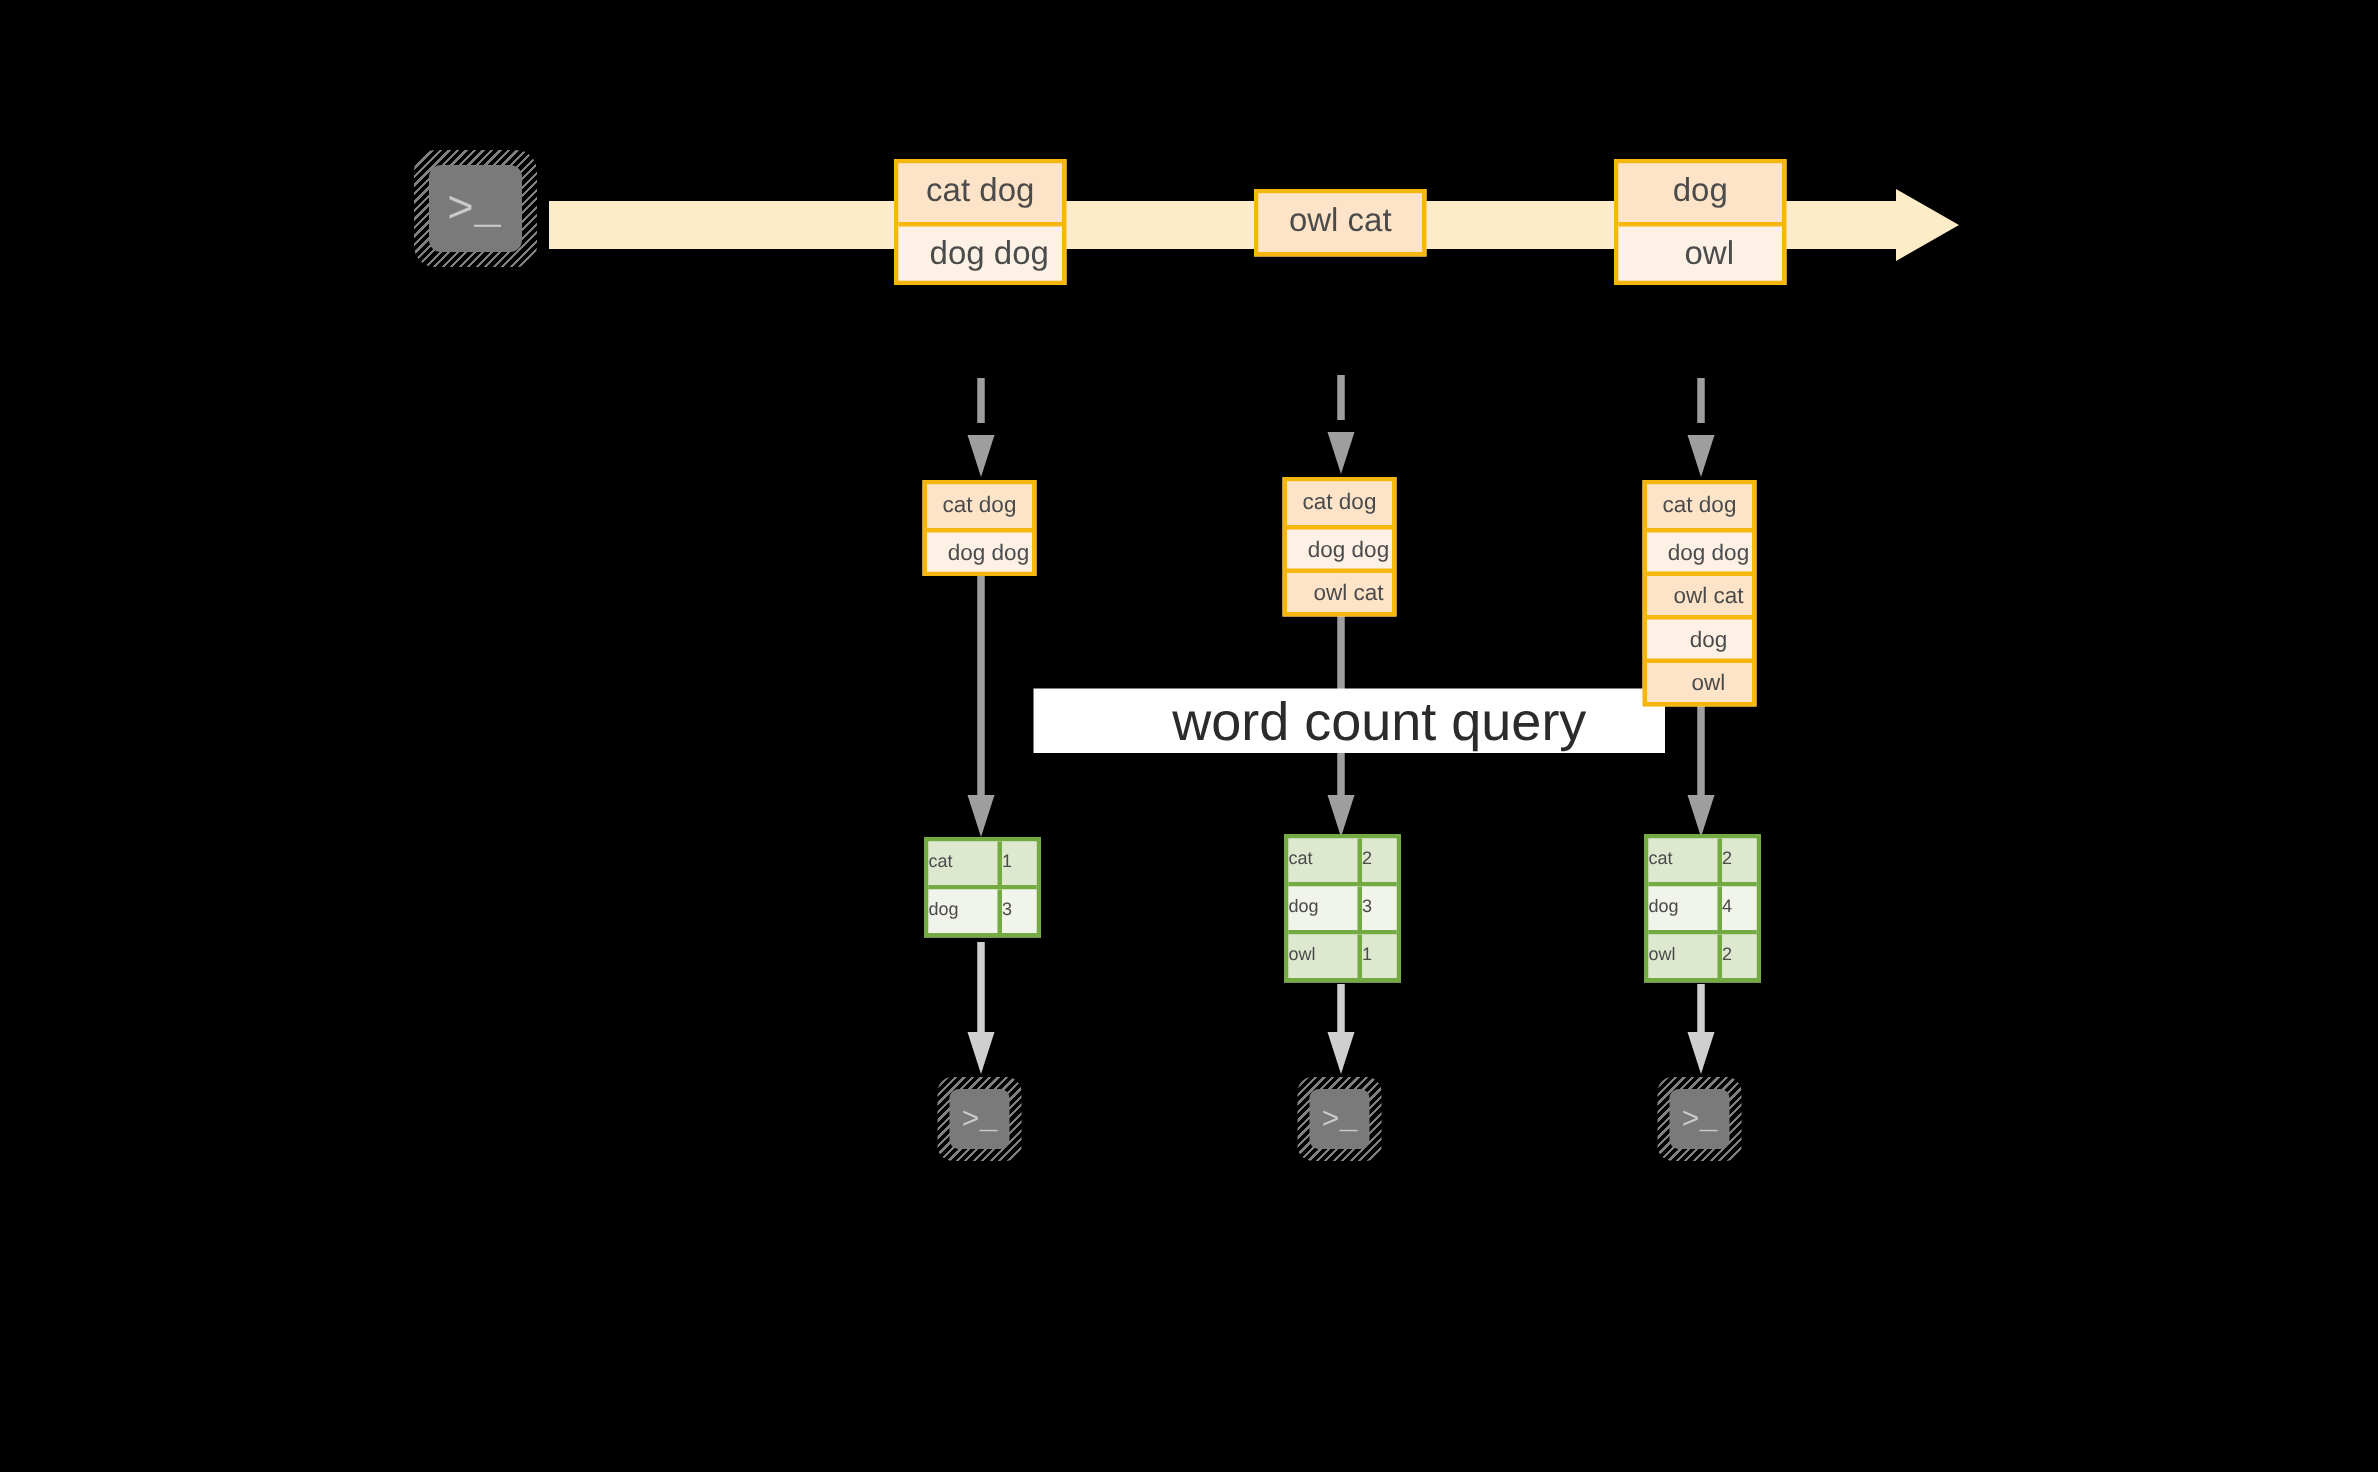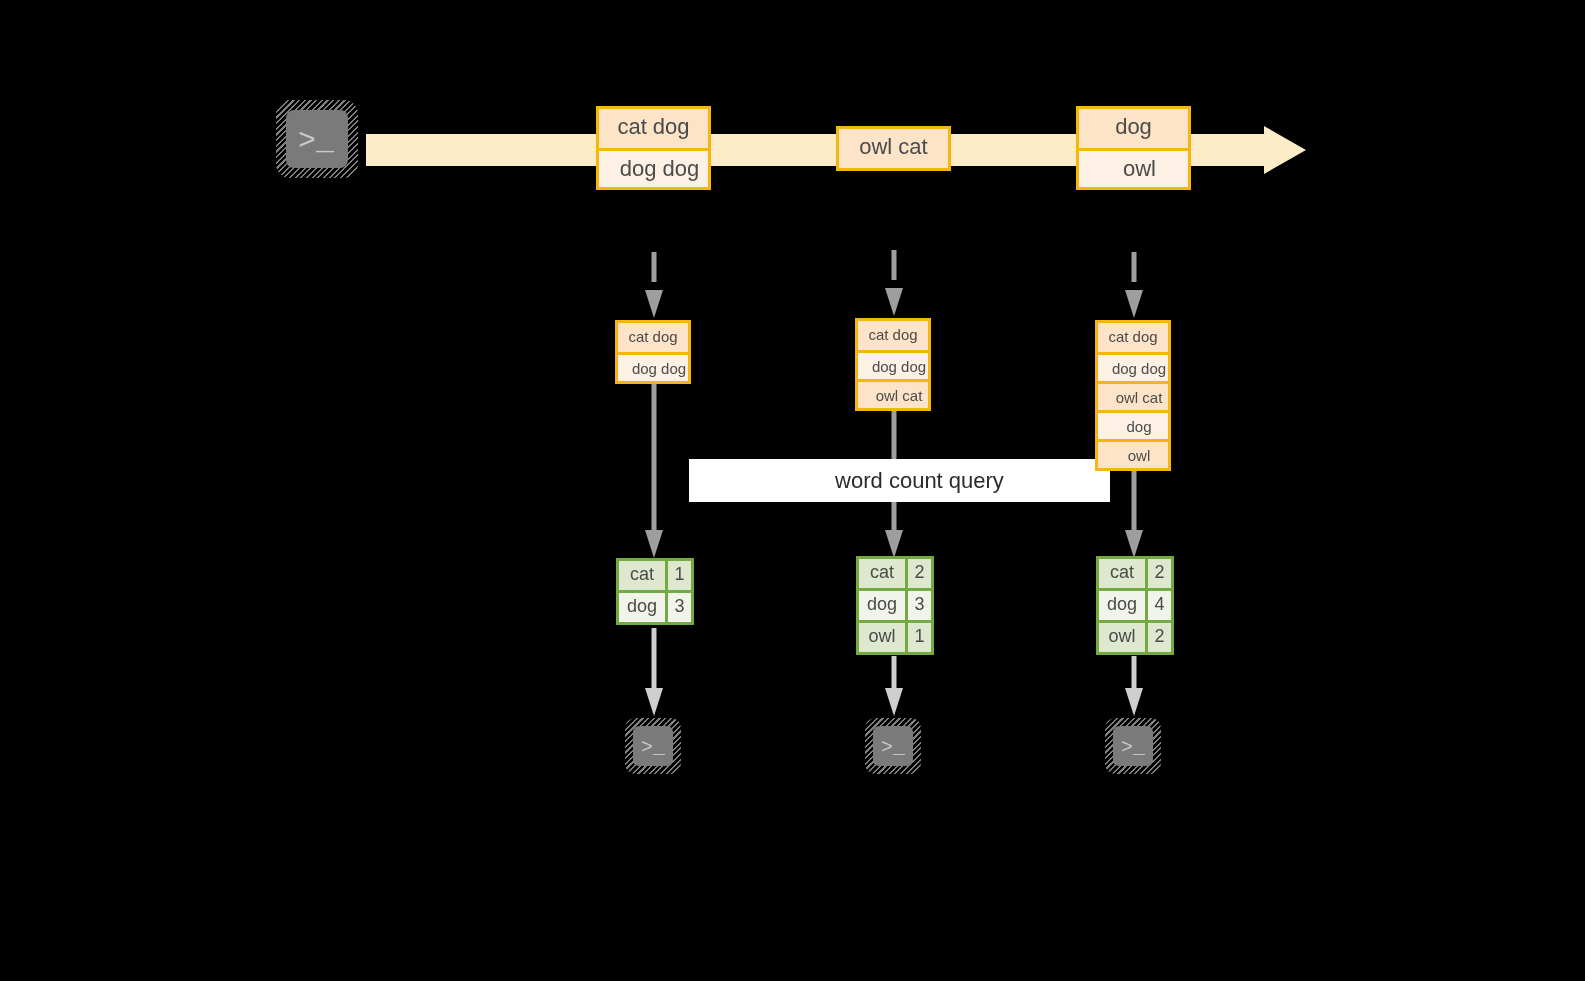--- a/index.html
+++ b/index.html
@@ -143,23 +143,22 @@
     background: #eef3e6;
     z-index: 6;
   }
   .res-table .row { display: flex; }
   .res-table .row + .row { border-top: 3px solid #73ab42; }
   .res-table .key,
   .res-table .val {
     box-sizing: border-box;
     height: 29px;
     line-height: 27px;
-    font-size: 18px;
+    font-size: 12px;
     color: #4b4b4b;
-    text-align: center;
   }
   .res-table .key { width: 46px; }
   .res-table .val { width: 26px; border-left: 3px solid #73ab42; }
   .res-table .row.tint-a .key,
   .res-table .row.tint-a .val { background: #dde8cf; }
   .res-table .row.tint-b .key,
   .res-table .row.tint-b .val { background: #f0f4ea; }
   #res-1 { left: 616px; top: 558px; }
   #res-2 { left: 856px; top: 556px; }
   #res-3 { left: 1096px; top: 556px; }
@@ -175,21 +174,21 @@
     top: 459px;
     width: 421px;
     height: 43px;
     background: #ffffff;
     z-index: 5;
     display: flex;
     align-items: center;
     justify-content: center;
   }
   #query-banner .label {
-    font-size: 22px;
+    font-size: 36px;
     color: #2b2b2b;
     white-space: nowrap;
     padding-left: 40px;
   }
 </style>
 </head>
 <body>
 
 <div id="stage">
 

